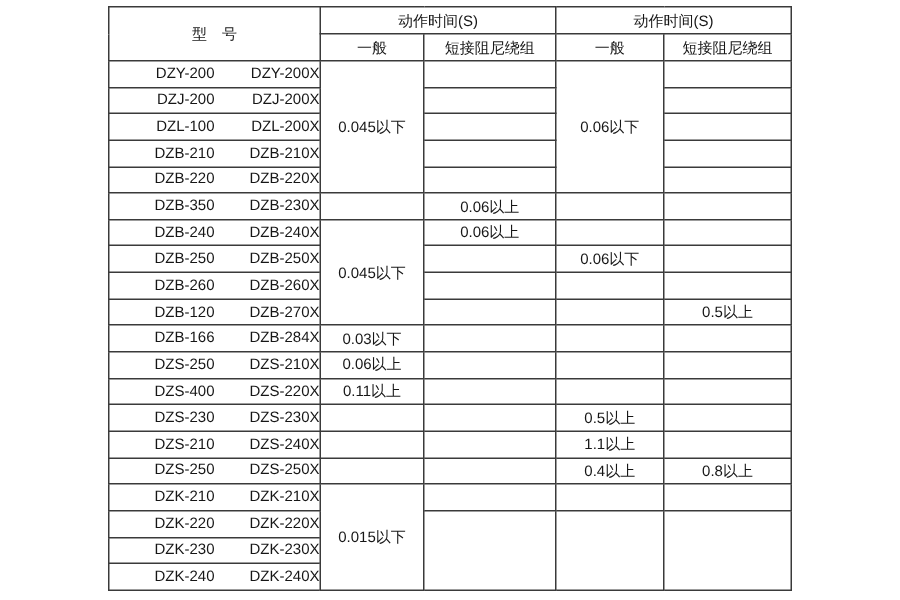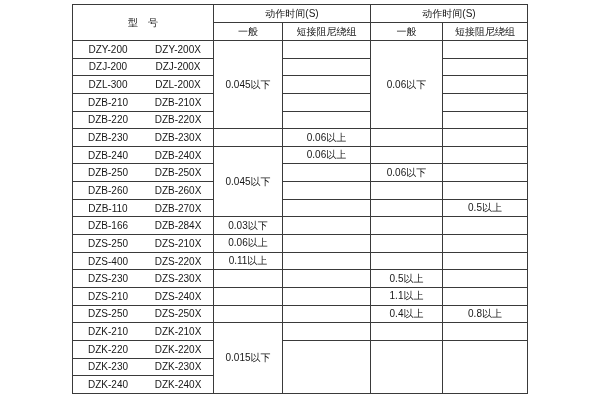--- a/index.html
+++ b/index.html
@@ -16,21 +16,21 @@
     padding:0;margin:0;
     font-size:10px;font-weight:normal;color:#161616;
     text-align:center;vertical-align:middle;
     overflow:hidden;white-space:nowrap;
   }
   tr.hrow{height:18px;}
   tr.drow{height:17.65px;}
   th.subhdr{font-size:9.5px;}
   td.model{padding:0;}
   .split{display:flex;width:100%;}
-  .split span{flex:1;text-align:center;font-size:10px;}
+  .split span{flex:1;text-align:right;font-size:10px;}
   .ideo-space{white-space:pre;}
 </style>
 </head>
 <body>
 
 <div class="canvas">
   <table class="spec">
     <colgroup>
       <col style="width:141px">
         <col style="width:69px">
@@ -69,21 +69,21 @@
               <span>DZJ-200</span>
               <span>DZJ-200X</span>
             </div>
           </td>
         <td></td>
         <td></td>
       </tr>
       <tr class="drow">
         <td class="model">
             <div class="split">
-              <span>DZL-300</span>
+              <span>DZL-100</span>
               <span>DZL-200X</span>
             </div>
           </td>
         <td></td>
         <td></td>
       </tr>
       <tr class="drow">
         <td class="model">
             <div class="split">
               <span>DZB-210</span>
@@ -100,21 +100,21 @@
               <span>DZB-220X</span>
             </div>
           </td>
         <td></td>
         <td></td>
       </tr>
 
       <tr class="drow">
         <td class="model">
             <div class="split">
-              <span>DZB-230</span>
+              <span>DZB-350</span>
               <span>DZB-230X</span>
             </div>
           </td>
         <td></td>
         <td>0.06以上</td>
         <td></td>
         <td></td>
       </tr>
 
       <tr class="drow">
@@ -147,21 +147,21 @@
               <span>DZB-260X</span>
             </div>
           </td>
         <td></td>
         <td></td>
         <td></td>
       </tr>
       <tr class="drow">
         <td class="model">
             <div class="split">
-              <span>DZB-110</span>
+              <span>DZB-120</span>
               <span>DZB-270X</span>
             </div>
           </td>
         <td></td>
         <td></td>
         <td>0.5以上</td>
       </tr>
 
       <tr class="drow">
         <td class="model">

